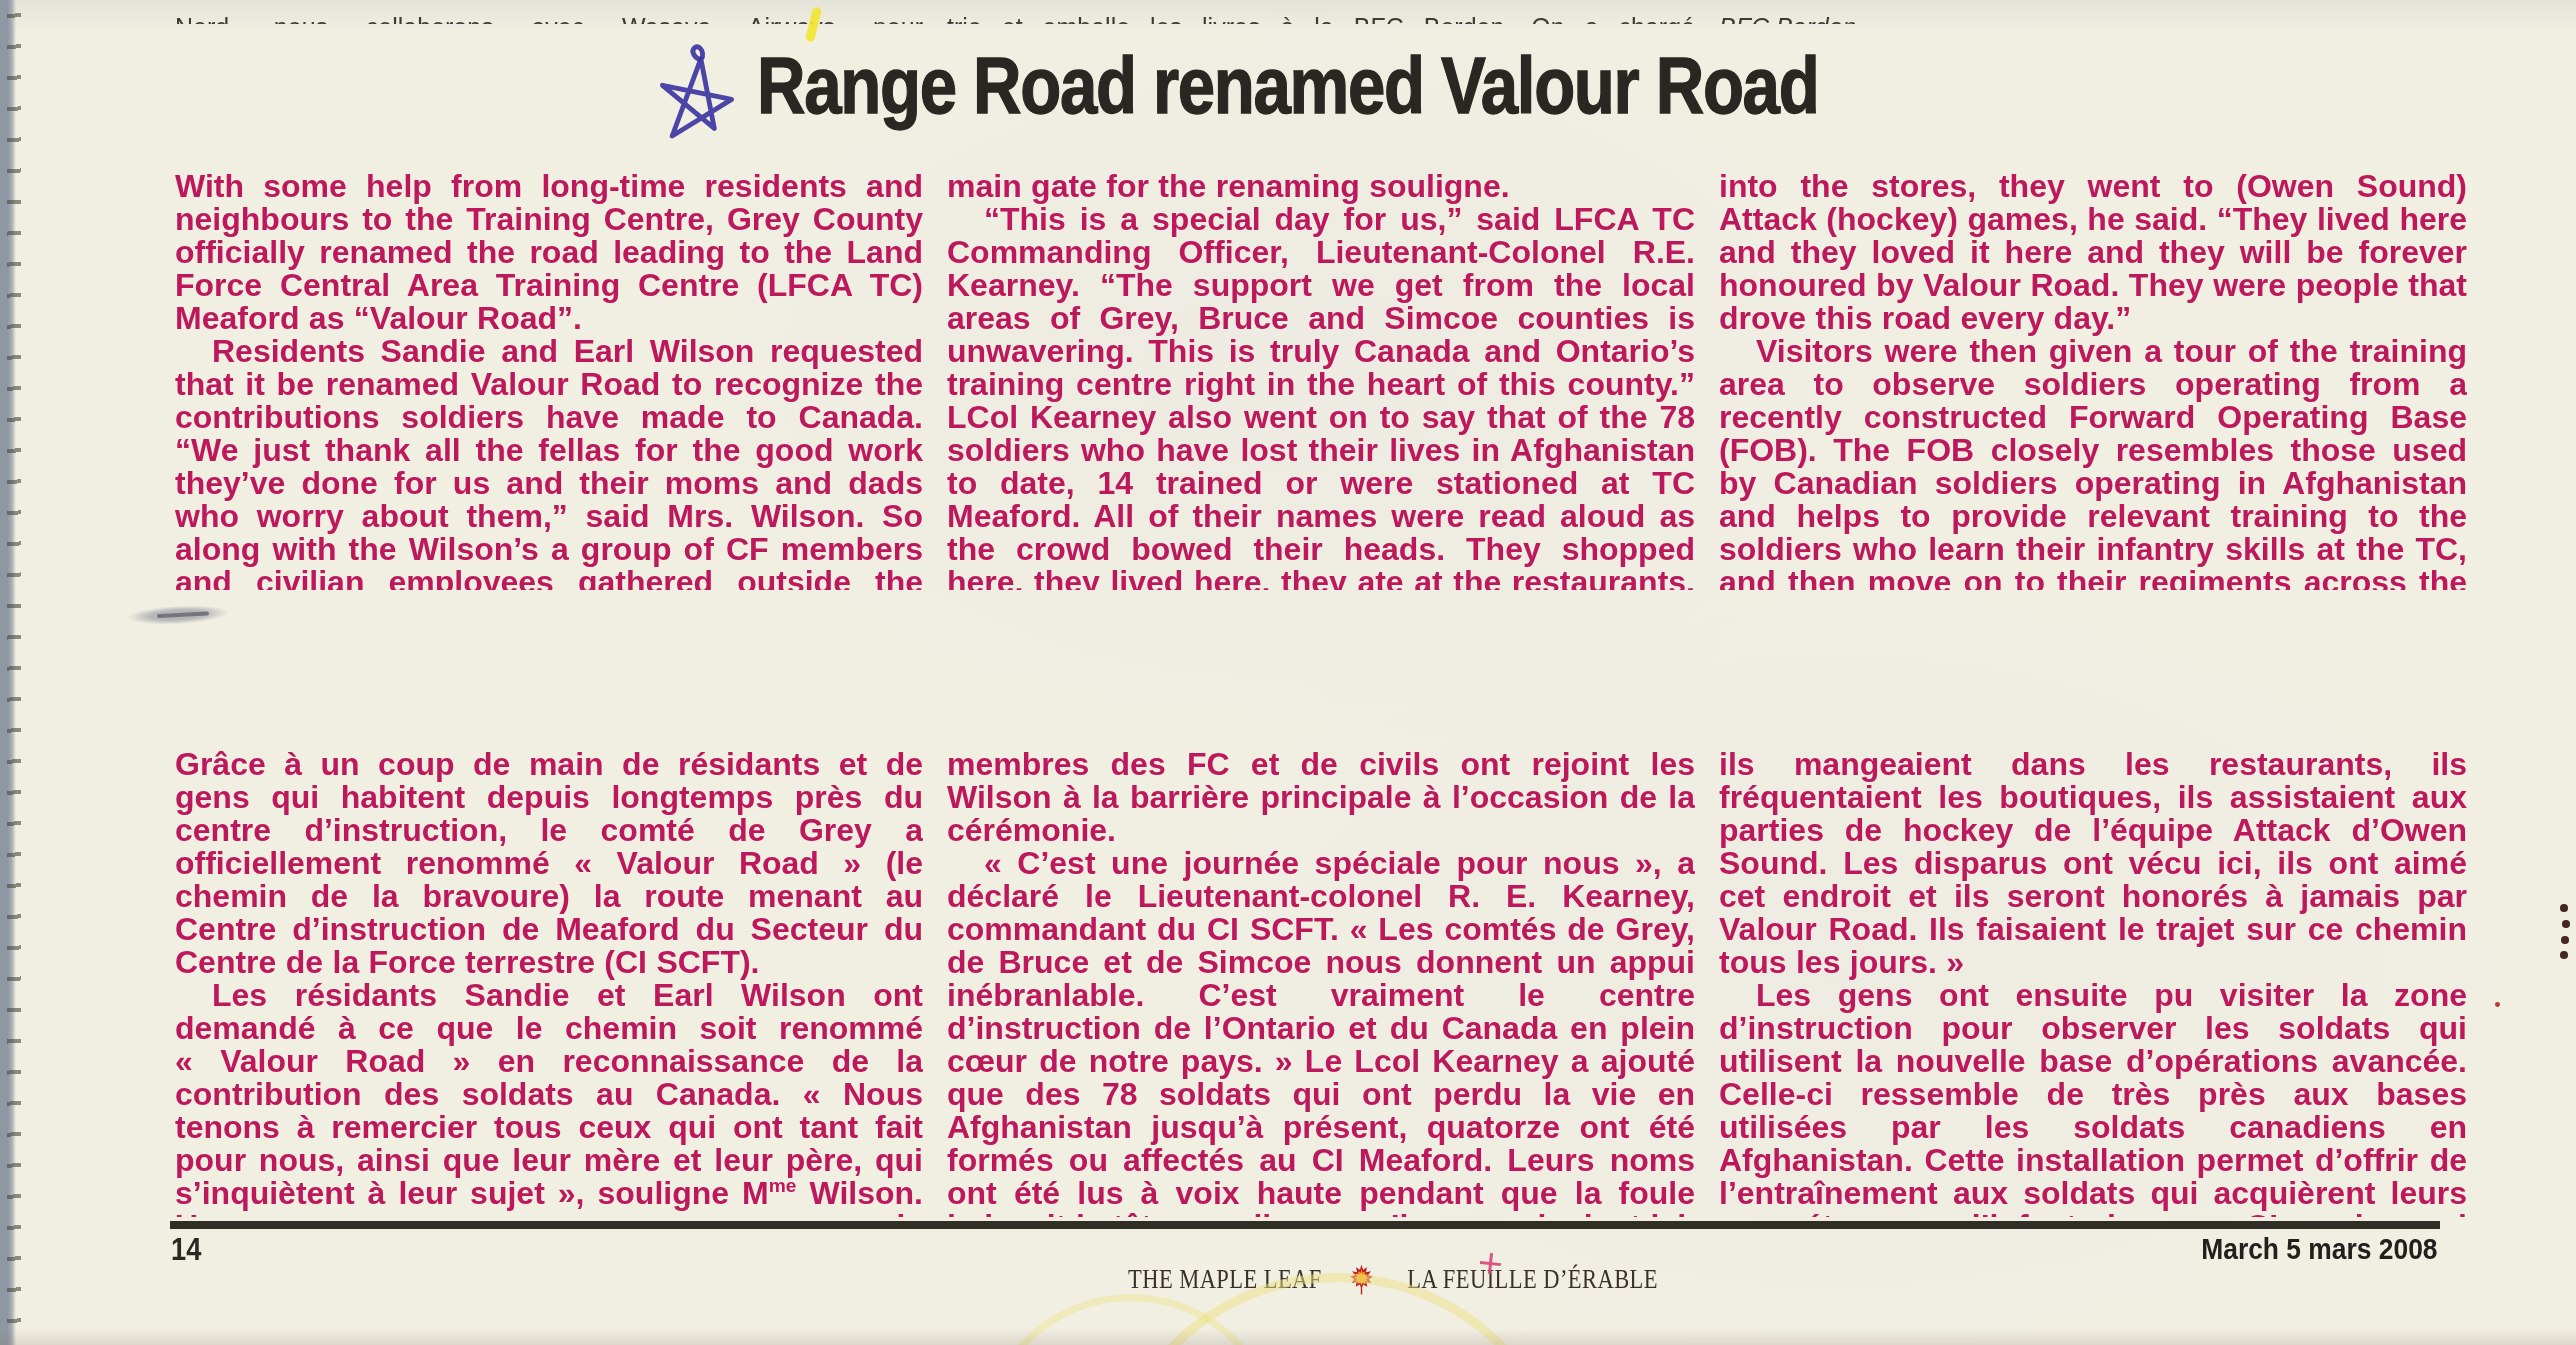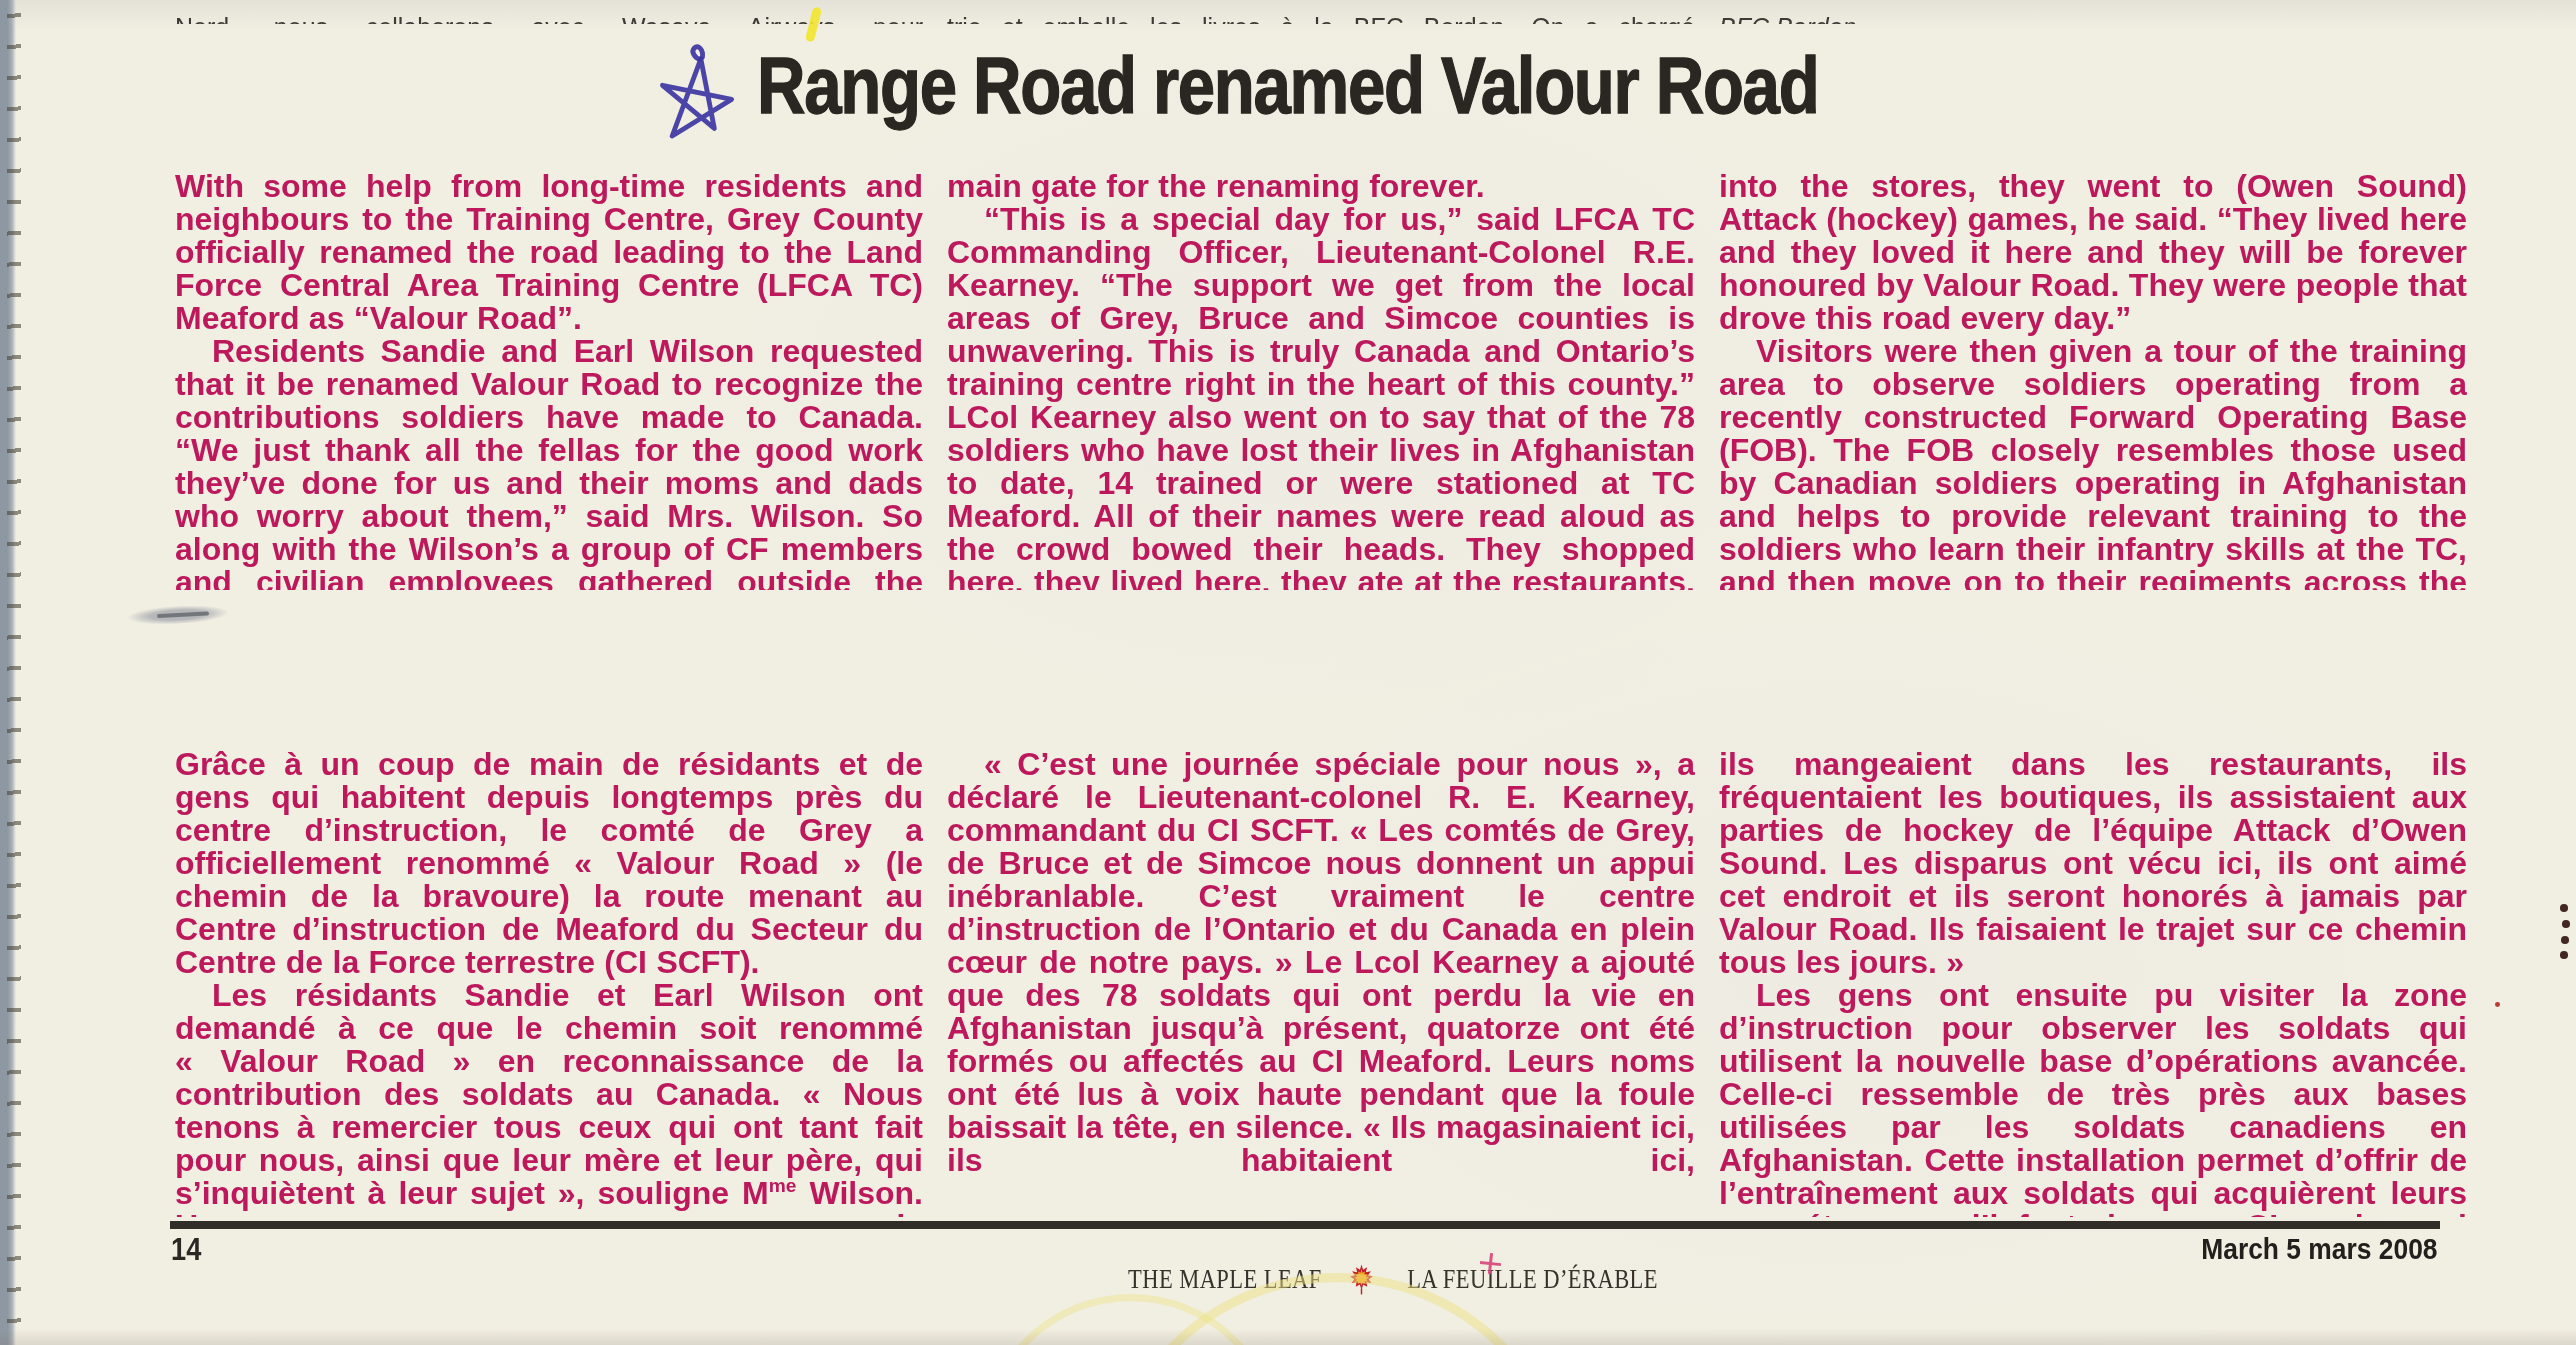--- a/index.html
+++ b/index.html
@@ -97,34 +97,35 @@
 
   <div class="headline" id="headline-en">
     <span>Range Road renamed Valour Road</span>
   </div>
 
   <div class="col col-en c1">
     <p>With some help from long-time residents and neighbours to the Training Centre, Grey County officially renamed the road leading to the Land Force Central Area Training Centre (LFCA TC) Meaford as “Valour Road”.</p>
     <p class="ind cont">Residents Sandie and Earl Wilson requested that it be renamed Valour Road to recognize the contributions soldiers have made to Canada. “We just thank all the fellas for the good work they’ve done for us and their moms and dads who worry about them,” said Mrs. Wilson. So along with the Wilson’s a group of CF members and civilian employees gathered outside the</p>
   </div>
   <div class="col col-en c2">
-    <p>main gate for the renaming forever.</p>
+    <p>main gate for the renaming souligne.</p>
     <p class="ind cont">“This is a special day for us,” said LFCA TC Commanding Officer, Lieutenant-Colonel R.E. Kearney. “The support we get from the local areas of Grey, Bruce and Simcoe counties is unwavering. This is truly Canada and Ontario’s training centre right in the heart of this county.” LCol Kearney also went on to say that of the 78 soldiers who have lost their lives in Afghanistan to date, 14 trained or were stationed at TC Meaford. All of their names were read aloud as the crowd bowed their heads. They shopped here, they lived here, they ate at the restaurants, they came</p>
   </div>
   <div class="col col-en c3">
     <p>into the stores, they went to (Owen Sound) Attack (hockey) games, he said. “They lived here and they loved it here and they will be forever honoured by Valour Road. They were people that drove this road every day.”</p>
     <p class="ind">Visitors were then given a tour of the training area to observe soldiers operating from a recently constructed Forward Operating Base (FOB). The FOB closely resembles those used by Canadian soldiers operating in Afghanistan and helps to provide relevant training to the soldiers who learn their infantry skills at the TC, and then move on to their regiments across the country.</p>
   </div>
 
 
   <div class="col col-fr c1">
     <p>Grâce à un coup de main de résidants et de gens qui habitent depuis longtemps près du centre d’instruction, le comté de Grey a officiellement renommé «&nbsp;Valour Road&nbsp;» (le chemin de la bravoure) la route menant au Centre d’instruction de Meaford du Secteur du Centre de la Force terrestre (CI SCFT).</p>
     <p class="ind cont"><span>Les résidants Sandie et Earl Wilson ont demandé à ce que le chemin soit renommé «&nbsp;Valour Road&nbsp;» en reconnaissance de la contribution des soldats au Canada. «&nbsp;Nous tenons à remercier tous ceux qui ont tant fait pour nous, ainsi que leur mère et leur père, qui s’inquiètent à leur sujet&nbsp;», souligne M</span><sup>me</sup><span> Wilson. Un groupe de</span></p>
   </div>
   <div class="col col-fr c2">
+    <p>membres des FC et de civils ont rejoint les Wilson à la barrière principale à l’occasion de la cérémonie.</p>
     <p class="ind cont">«&nbsp;C’est une journée spéciale pour nous&nbsp;», a déclaré le Lieutenant-colonel R. E. Kearney, commandant du CI SCFT. «&nbsp;Les comtés de Grey, de Bruce et de Simcoe nous donnent un appui inébranlable. C’est vraiment le centre d’instruction de l’Ontario et du Canada en plein cœur de notre pays.&nbsp;» Le Lcol Kearney a ajouté que des 78 soldats qui ont perdu la vie en Afghanistan jusqu’à présent, quatorze ont été formés ou affectés au CI Meaford. Leurs noms ont été lus à voix haute pendant que la foule baissait la tête, en silence. «&nbsp;Ils magasinaient ici, ils habitaient ici,</p>
   </div>
   <div class="col col-fr c3">
     <p>ils mangeaient dans les restaurants, ils fréquentaient les boutiques, ils assistaient aux parties de hockey de l’équipe Attack d’Owen Sound. Les disparus ont vécu ici, ils ont aimé cet endroit et ils seront honorés à jamais par Valour Road. Ils faisaient le trajet sur ce chemin tous les jours.&nbsp;»</p>
     <p class="ind">Les gens ont ensuite pu visiter la zone d’instruction pour observer les soldats qui utilisent la nouvelle base d’opérations avancée. Celle-ci ressemble de très près aux bases utilisées par les soldats canadiens en Afghanistan. Cette installation permet d’offrir de l’entraînement aux soldats qui acquièrent leurs compétences d’infanterie au CI puis qui rejoignent leur régiment.</p>
   </div>
 
   <div id="footer-rule"></div>
   <div id="page-number">14</div>
   <div id="masthead">

